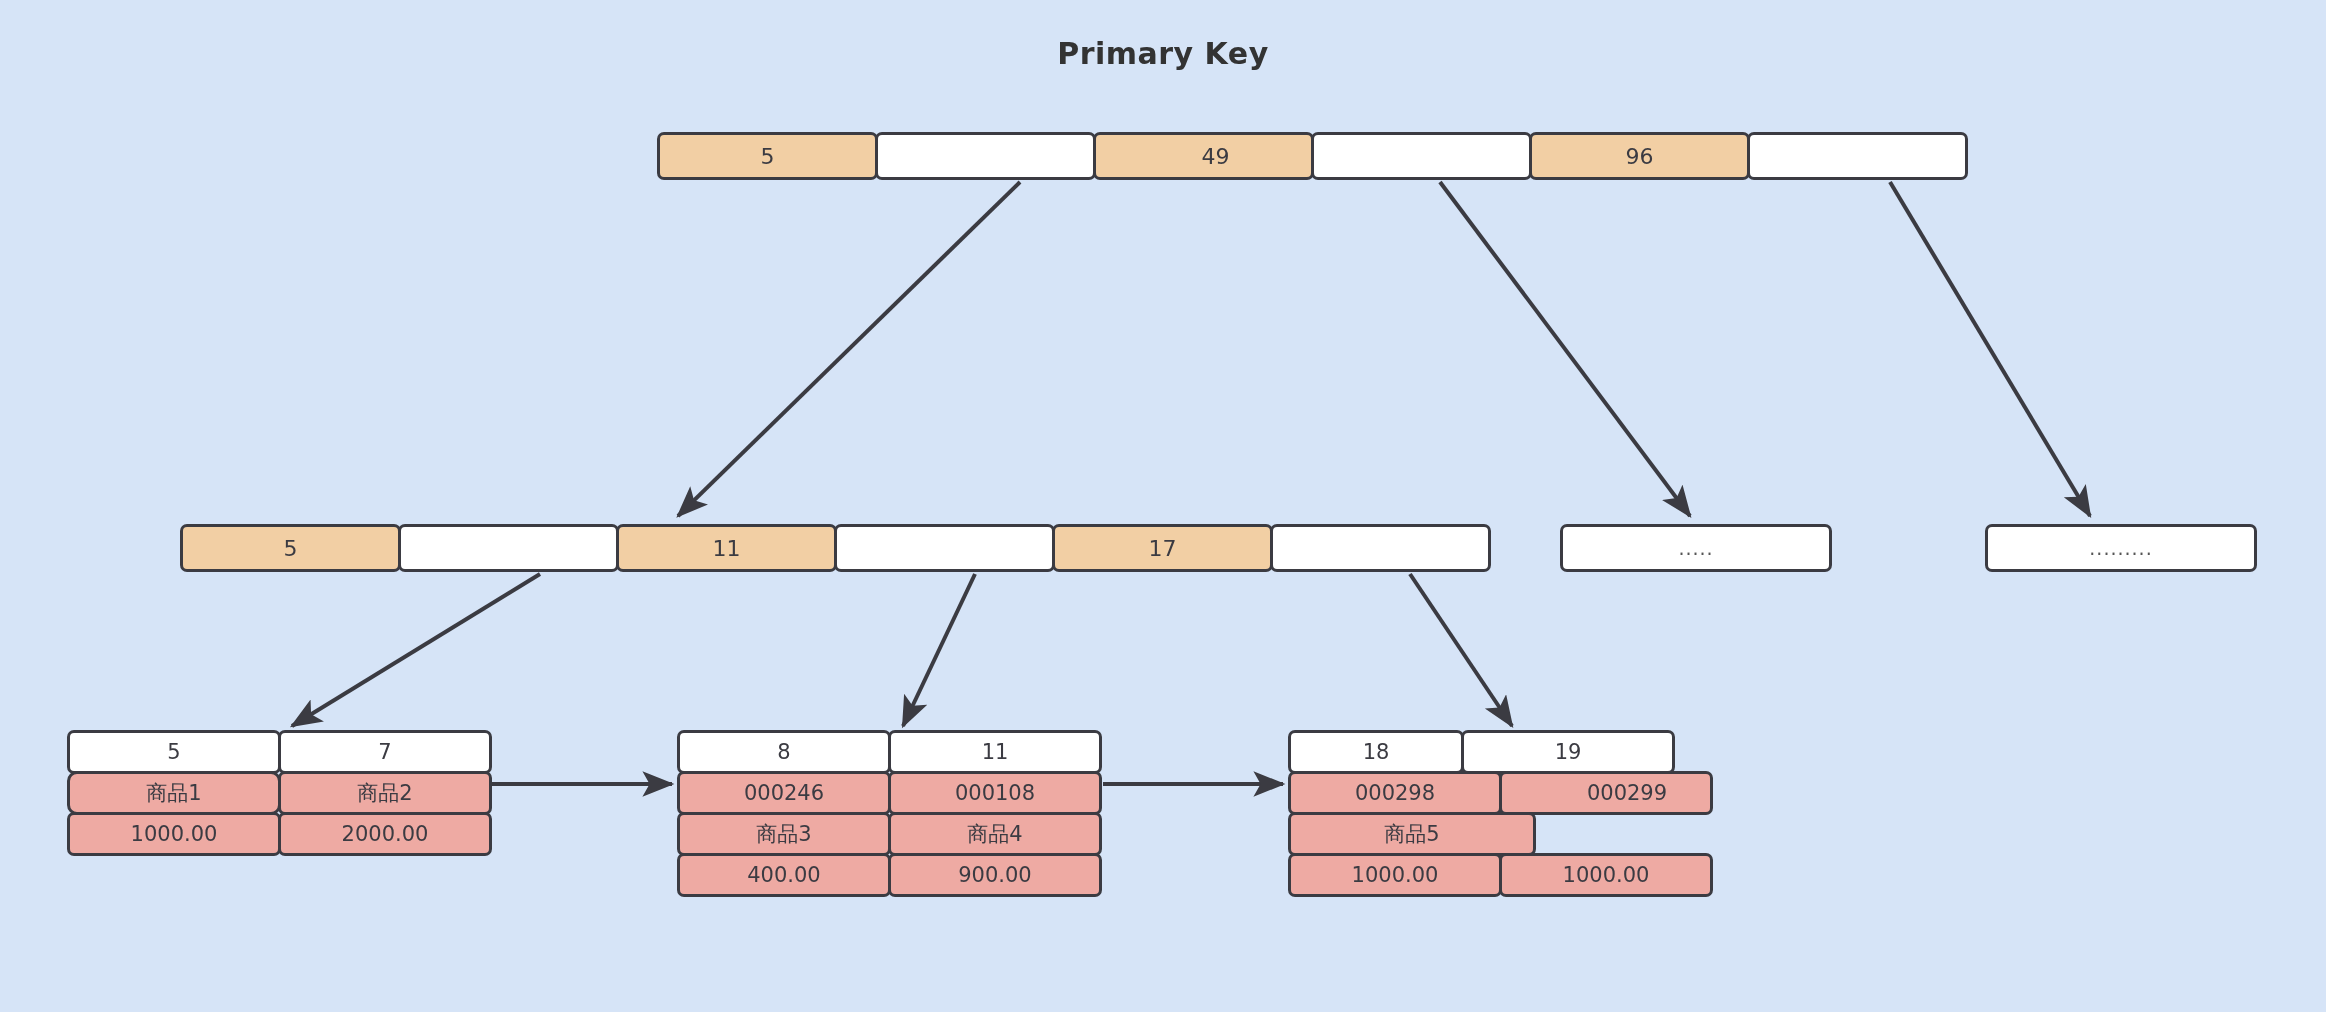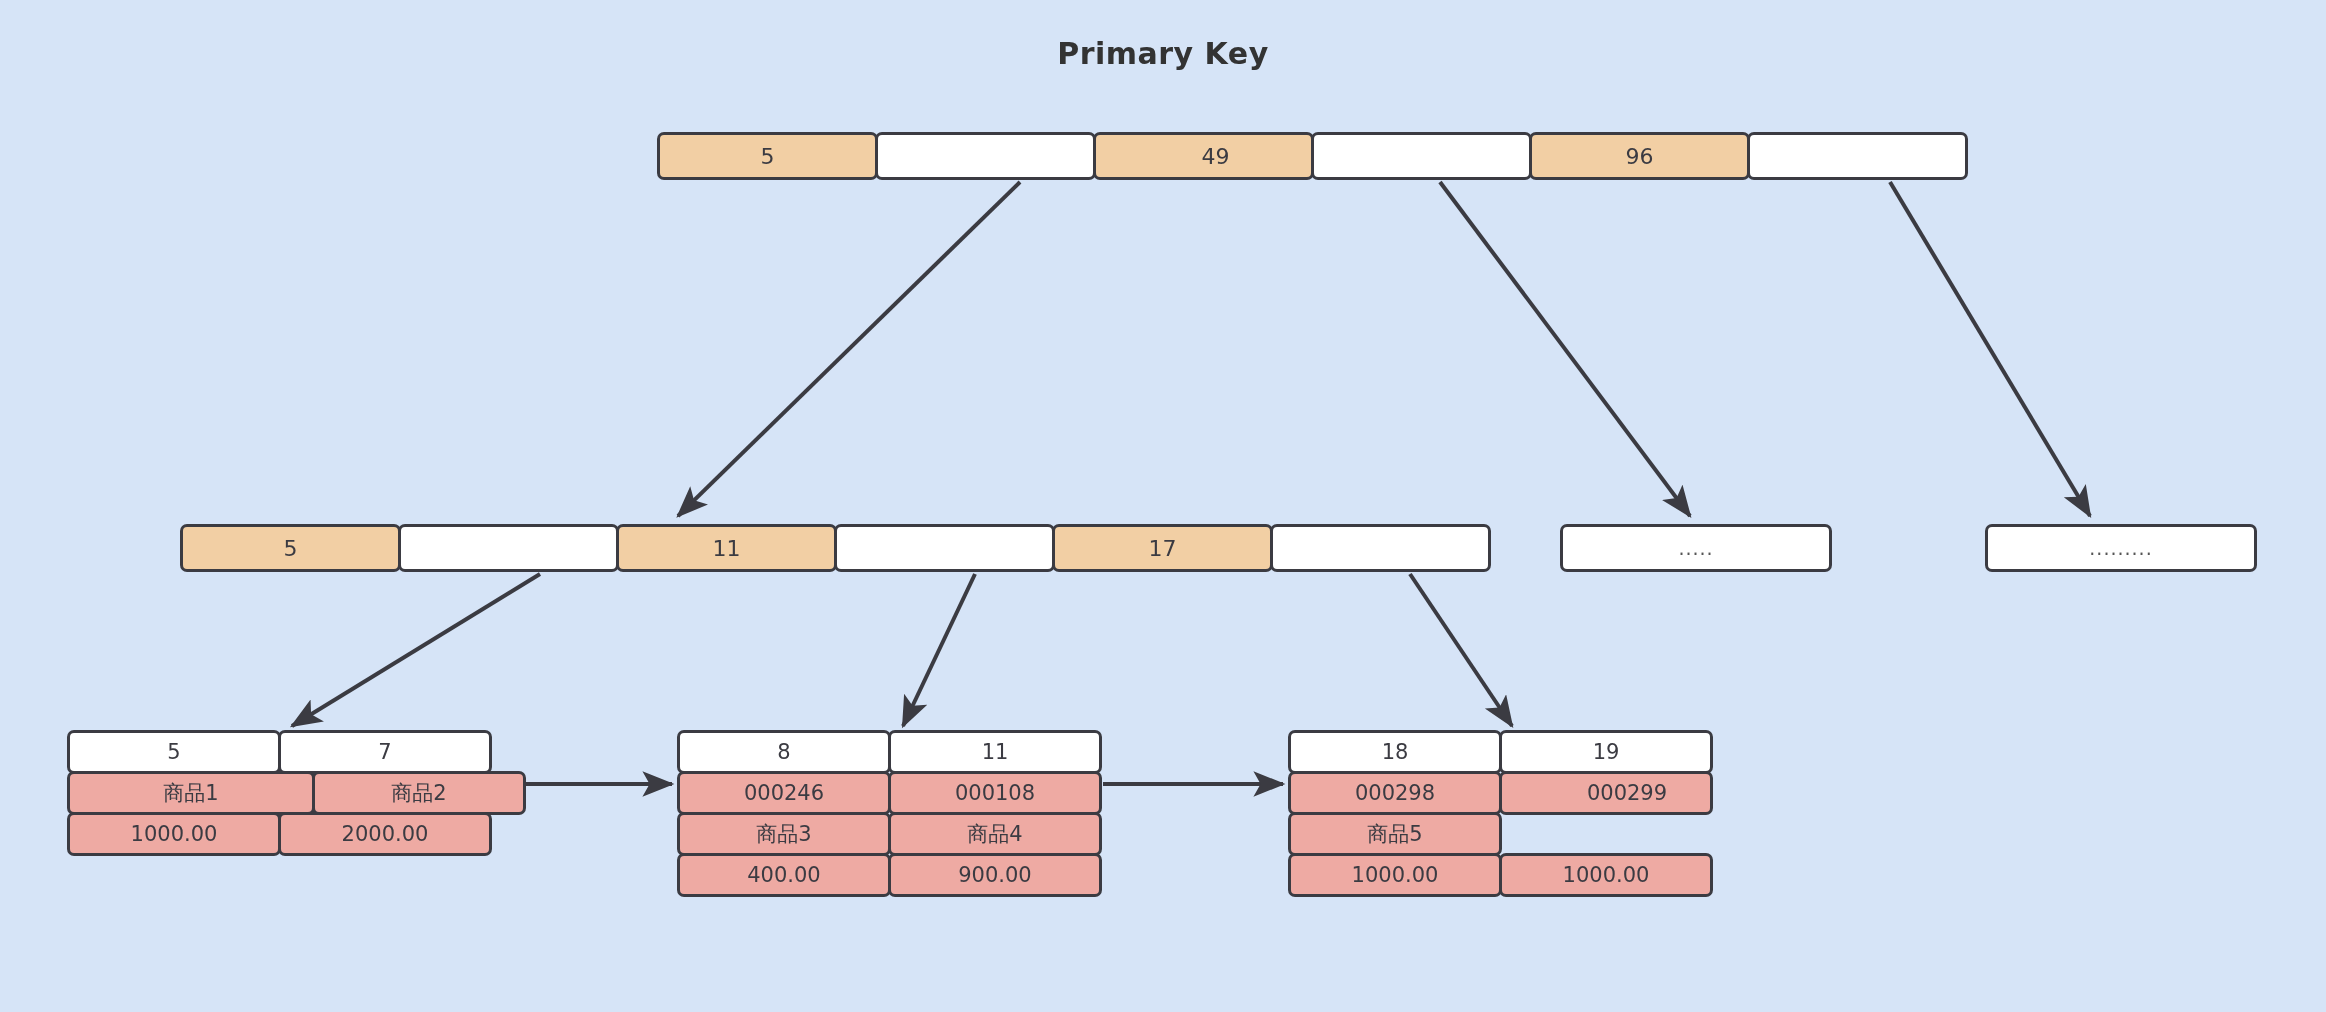--- a/index.html
+++ b/index.html
@@ -170,21 +170,21 @@
 
   <div class="ellipsis-box" style="left:1560px; top:524px; width:272px;">.....</div>
   <div class="ellipsis-box" style="left:1985px; top:524px; width:272px;">.........</div>
 
   <div class="leaf" style="left:67px; top:730px;">
     <div class="leaf-row keys">
       <div class="leaf-cell" style="width:214px;">5</div>
       <div class="leaf-cell" style="width:214px;">7</div>
     </div>
     <div class="leaf-row data">
-      <div class="leaf-cell" style="width:248px;">商品1</div>
+      <div class="leaf-cell" style="width:214px;border-radius:10px;">商品1</div>
       <div class="leaf-cell" style="width:214px;">商品2</div>
     </div>
     <div class="leaf-row data">
       <div class="leaf-cell" style="width:214px;">1000.00</div>
       <div class="leaf-cell" style="width:214px;">2000.00</div>
     </div>
   </div>
 
   <div class="leaf" style="left:677px; top:730px;">
     <div class="leaf-row keys">
@@ -200,29 +200,29 @@
       <div class="leaf-cell" style="width:214px;">商品4</div>
     </div>
     <div class="leaf-row data">
       <div class="leaf-cell" style="width:214px;">400.00</div>
       <div class="leaf-cell" style="width:214px;">900.00</div>
     </div>
   </div>
 
   <div class="leaf" style="left:1288px; top:730px;">
     <div class="leaf-row keys">
-      <div class="leaf-cell" style="width:214px;">18</div>
+      <div class="leaf-cell" style="width:176px;">18</div>
       <div class="leaf-cell" style="width:214px;">19</div>
     </div>
     <div class="leaf-row data">
       <div class="leaf-cell" style="width:214px;">000298</div>
       <div class="leaf-cell" style="width:214px;padding-left:42px;">000299</div>
     </div>
     <div class="leaf-row data">
-      <div class="leaf-cell" style="width:214px;">商品5</div>
+      <div class="leaf-cell" style="width:248px;">商品5</div>
     </div>
     <div class="leaf-row data">
       <div class="leaf-cell" style="width:214px;">1000.00</div>
       <div class="leaf-cell" style="width:214px;">1000.00</div>
     </div>
   </div>
 
 </div>
 
 </body></html>

